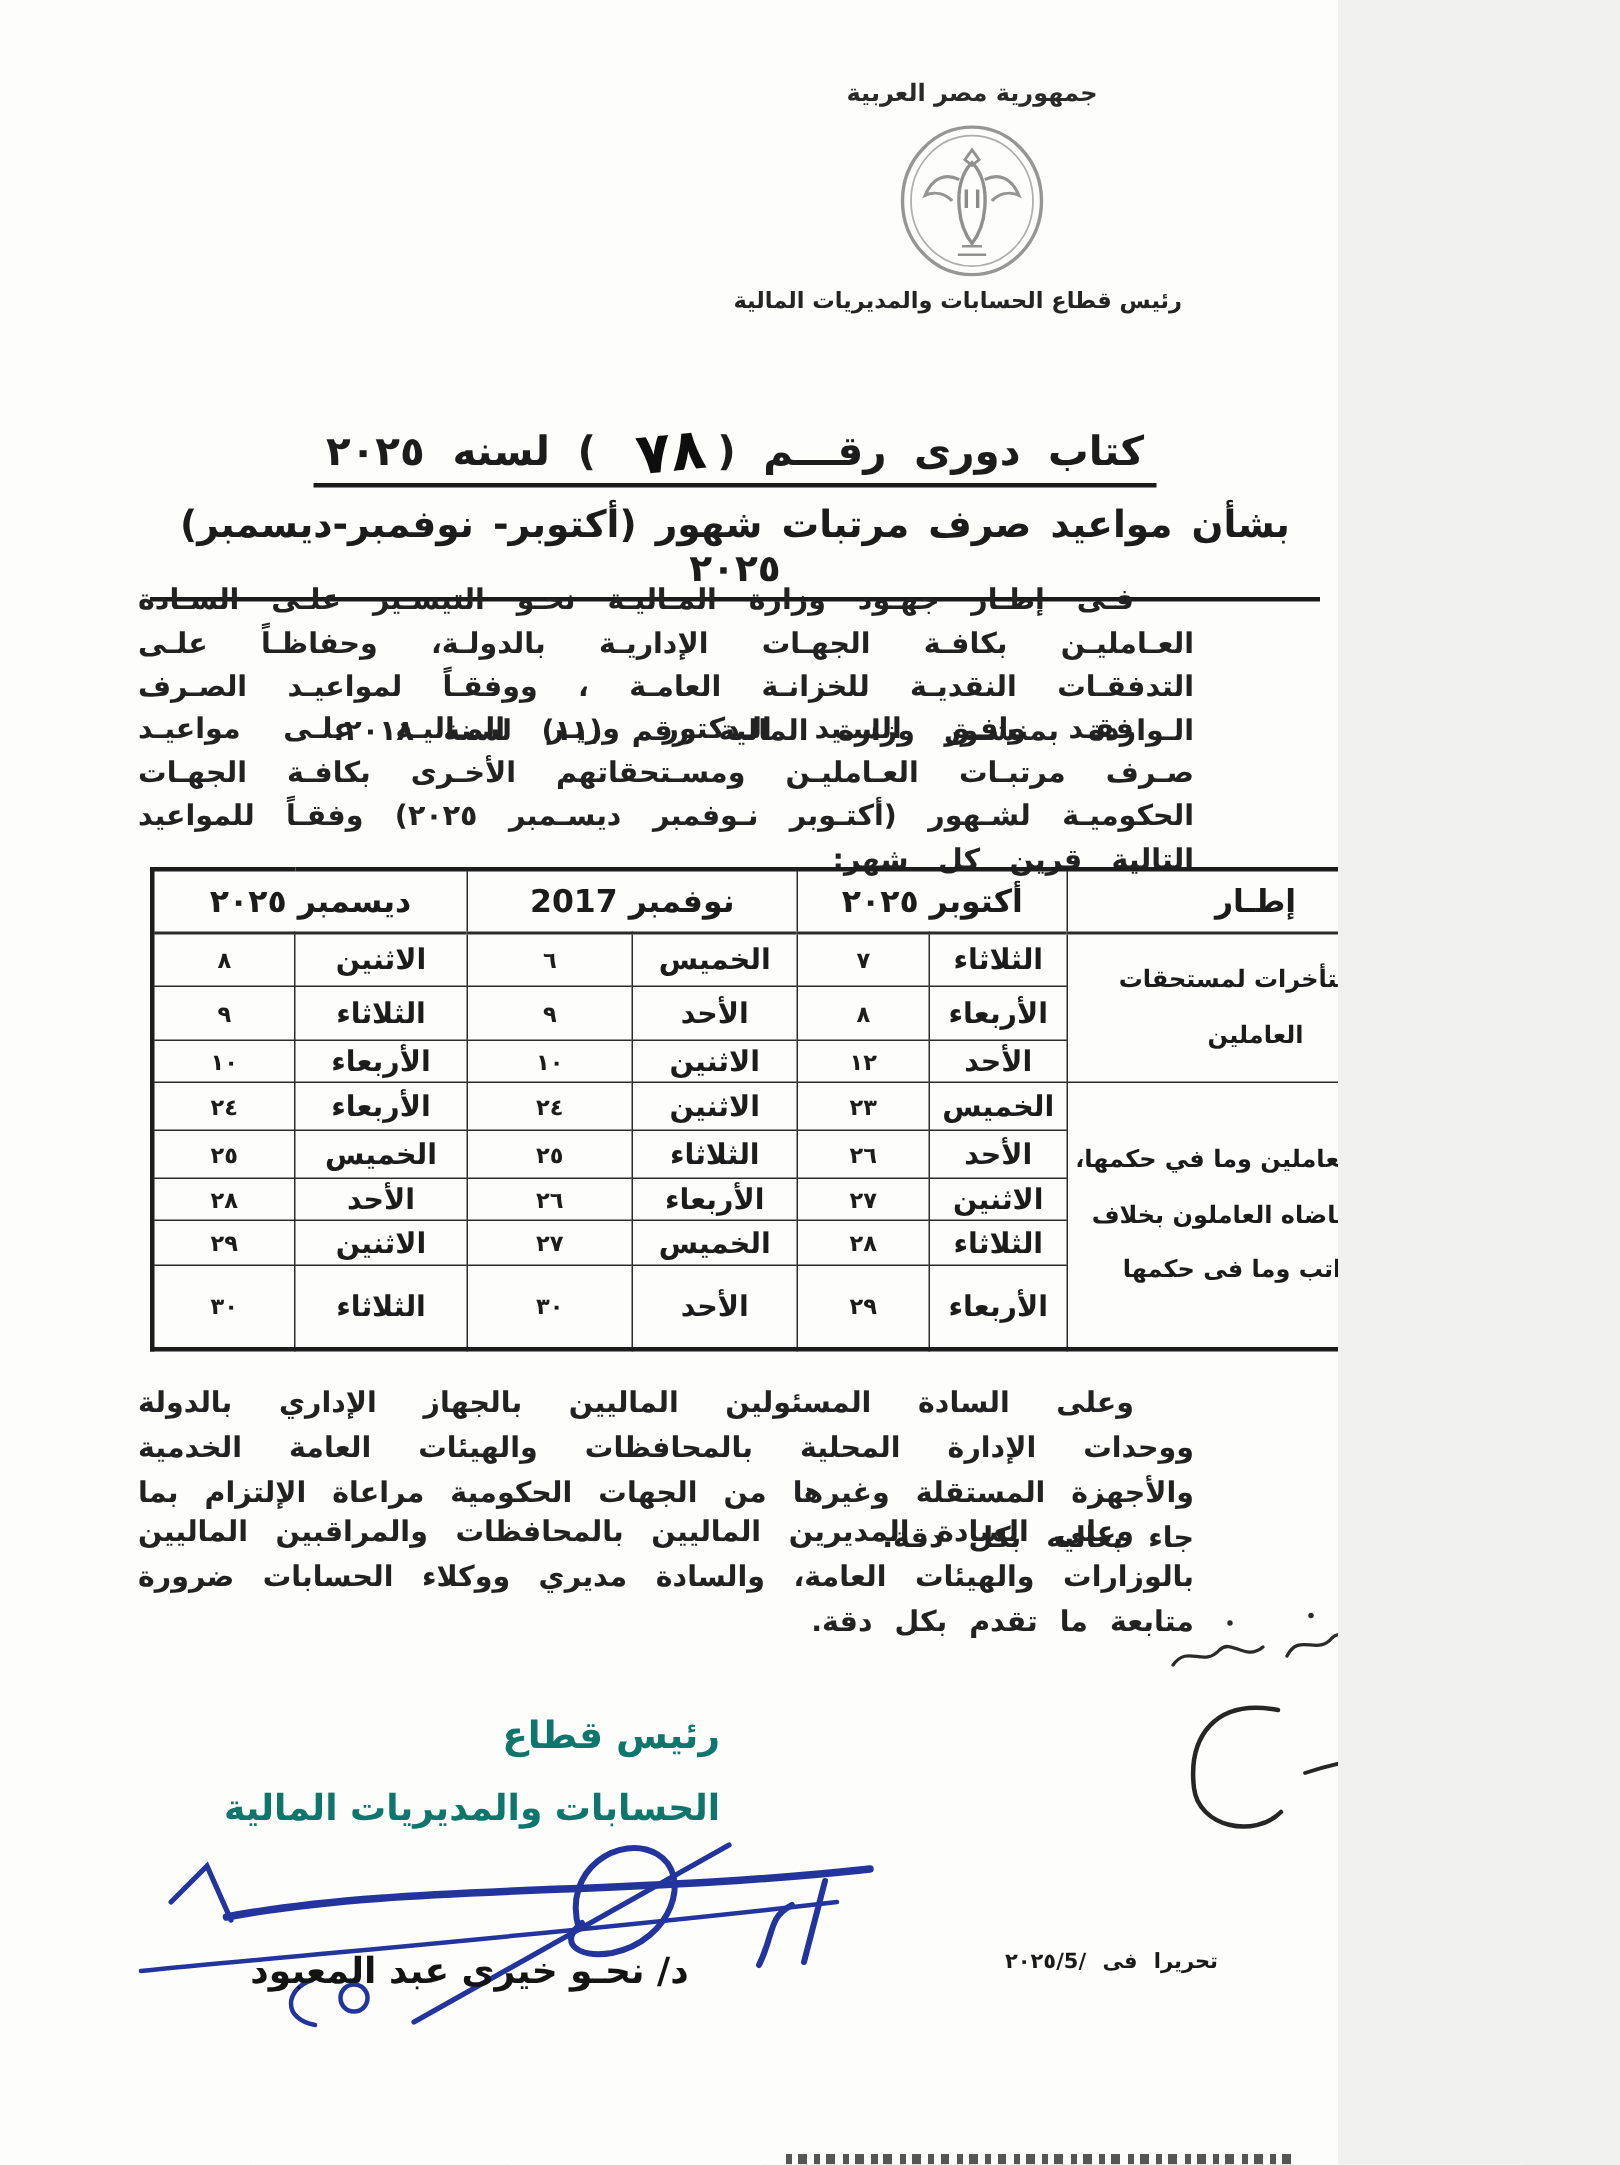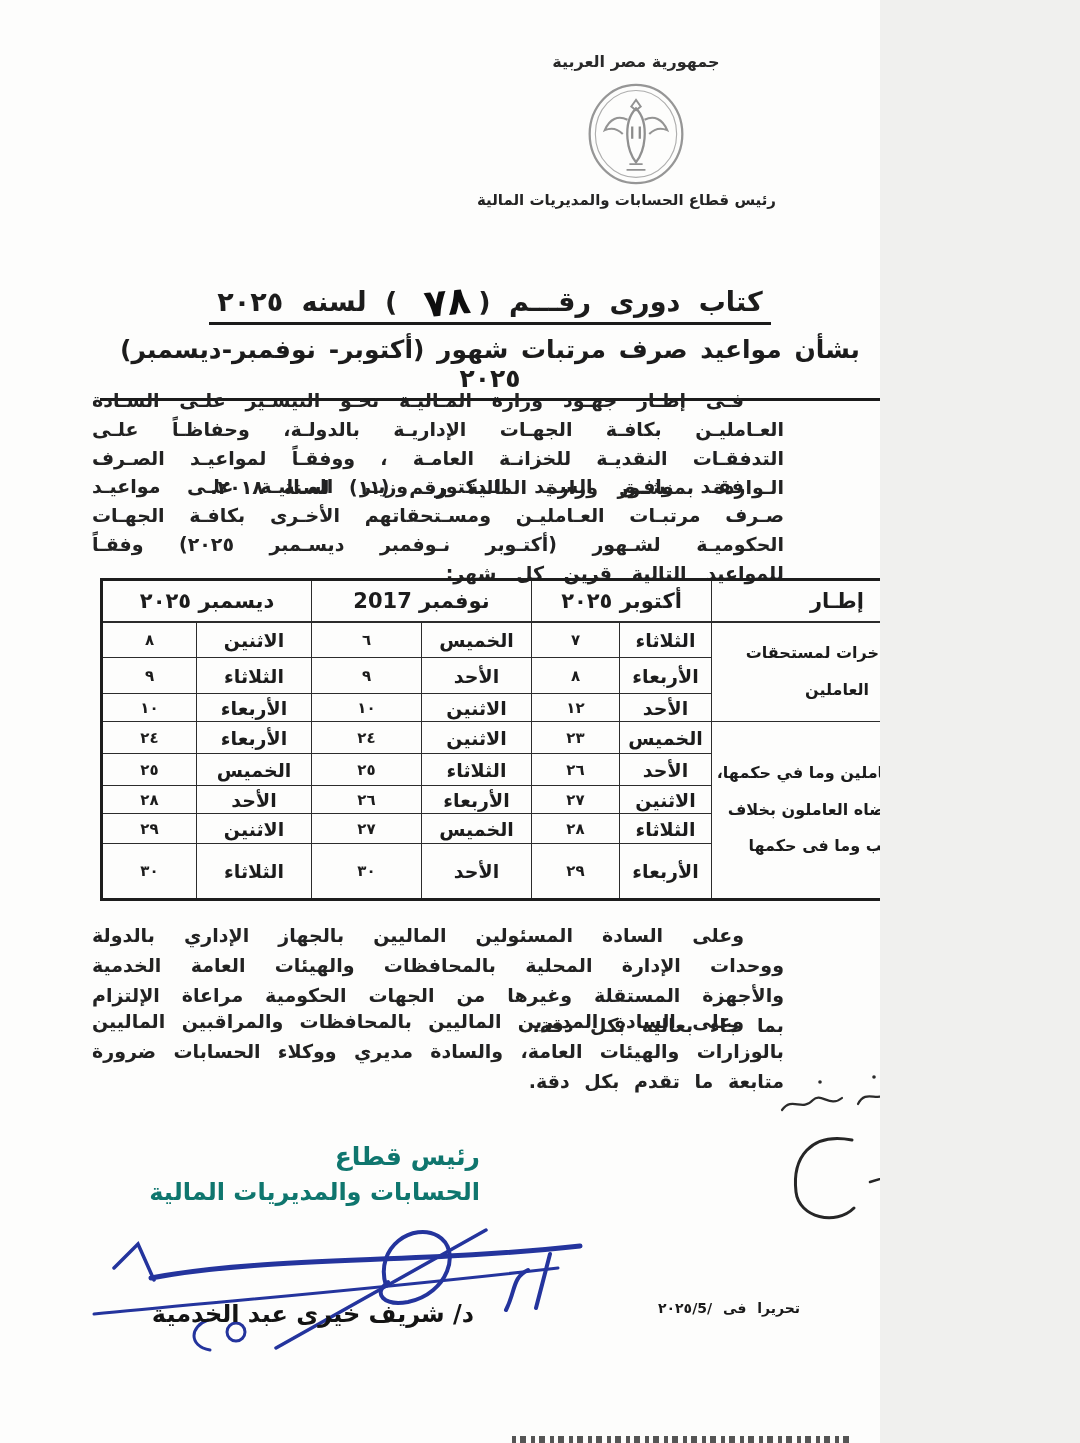--- a/index.html
+++ b/index.html
@@ -4,21 +4,21 @@
 <style>
   html,body{margin:0;padding:0;}
   body{
     width:1080px;height:1443px;
     background:#f0f0ee;
     font-family:"DejaVu Sans", sans-serif;
     overflow:hidden;
   }
   .page{
     position:relative;width:880px;height:1443px;
-    background:#fdfdfc;color:#1c1c1c;direction:rtl;overflow:hidden;
+    background:#fdfdfc;color:#1c1c1c;direction:rtl;overflow:hidden;padding-left:12px;
   }
   
   .letterhead{position:absolute;top:52px;right:104px;width:280px;text-align:center;}
   .republic{font-size:16px;font-weight:bold;letter-spacing:1px;color:#2a2a2a;
     filter:blur(.3px);}
   .emblem{display:block;margin:6px auto 2px auto;opacity:.8;}
   .dept{font-size:15px;font-weight:bold;color:#242424;filter:blur(.3px);white-space:nowrap;}
   
   .title-wrap{position:absolute;top:286px;left:100px;width:780px;text-align:center;}
   .title-line1{font-size:27px;font-weight:bold;word-spacing:9px;}
@@ -43,21 +43,21 @@
     padding:0 4px;overflow:hidden;}
   table.sched th{font-size:21px;font-weight:bold;border-bottom-width:2.5px;}
   th.bayan-h{font-size:20px;}
   td.day{font-size:19px;font-weight:bold;}
   td.num{font-size:15px;font-weight:bold;letter-spacing:2px;}
   td.bayan{font-size:16px;font-weight:bold;line-height:2.3;padding:0 12px;}
   
   .sig-titles{position:absolute;top:1142px;left:140px;width:340px;text-align:right;
     font-weight:bold;color:#0f766e;}
   .sig-t1{font-size:25px;}
-  .sig-t2{font-size:24px;margin-top:7px;white-space:nowrap;}
+  .sig-t2{font-size:24px;margin-top:20px;white-space:nowrap;}
   .sig-name{position:absolute;top:1300px;left:118px;width:390px;text-align:center;
     font-size:24px;font-weight:bold;white-space:nowrap;color:#141414;}
   .sig-scribble{position:absolute;top:1214px;left:86px;}
   .ann1{position:absolute;top:1066px;left:768px;}
   .ann2{position:absolute;top:1120px;left:778px;}
   
   .footer-date{position:absolute;top:1300px;right:80px;font-size:14px;font-weight:bold;
     color:#1a1a1a;word-spacing:6px;filter:blur(.2px);}
   .artifact-strip{position:absolute;bottom:0;right:28px;width:340px;height:7px;opacity:.8;
     background:repeating-linear-gradient(90deg,#2b2b2b 0 4px,transparent 4px 8px,#2b2b2b 8px 14px,transparent 14px 19px);}
@@ -223,21 +223,21 @@
       <path d="M 300,72 C 288,32 328,8 352,22 C 376,36 362,80 322,88 C 298,92 286,80 302,68" stroke-width="4"></path>
       <path d="M 190,134 L 400,16" stroke-width="3.5"></path>
       <path d="M 420,96 C 430,76 426,64 442,56" stroke-width="4"></path>
       <path d="M 450,94 L 464,40" stroke-width="4"></path>
       <path d="M 28,54 L 52,30 L 68,66" stroke-width="3.5"></path>
       <circle cx="150" cy="118" r="9" stroke-width="3"></circle>
       <path d="M 122,106 C 104,112 102,132 124,136" stroke-width="3"></path>
     </g>
   </svg>
 
-  <div class="sig-name">د/ شريف خيرى عبد الخدمية</div>
+  <div class="sig-name">د/ نحـو خيرى عبد المعبود</div>
 
   <div class="footer-date">
     <span>تحريرا فى</span>
     <span dir="ltr">٢٠٢٥/5/</span>
   </div>
 
   <div class="artifact-strip"></div>
   <div class="speck sp1"></div>
   <div class="speck sp2"></div>
   <div class="speck sp3"></div>

